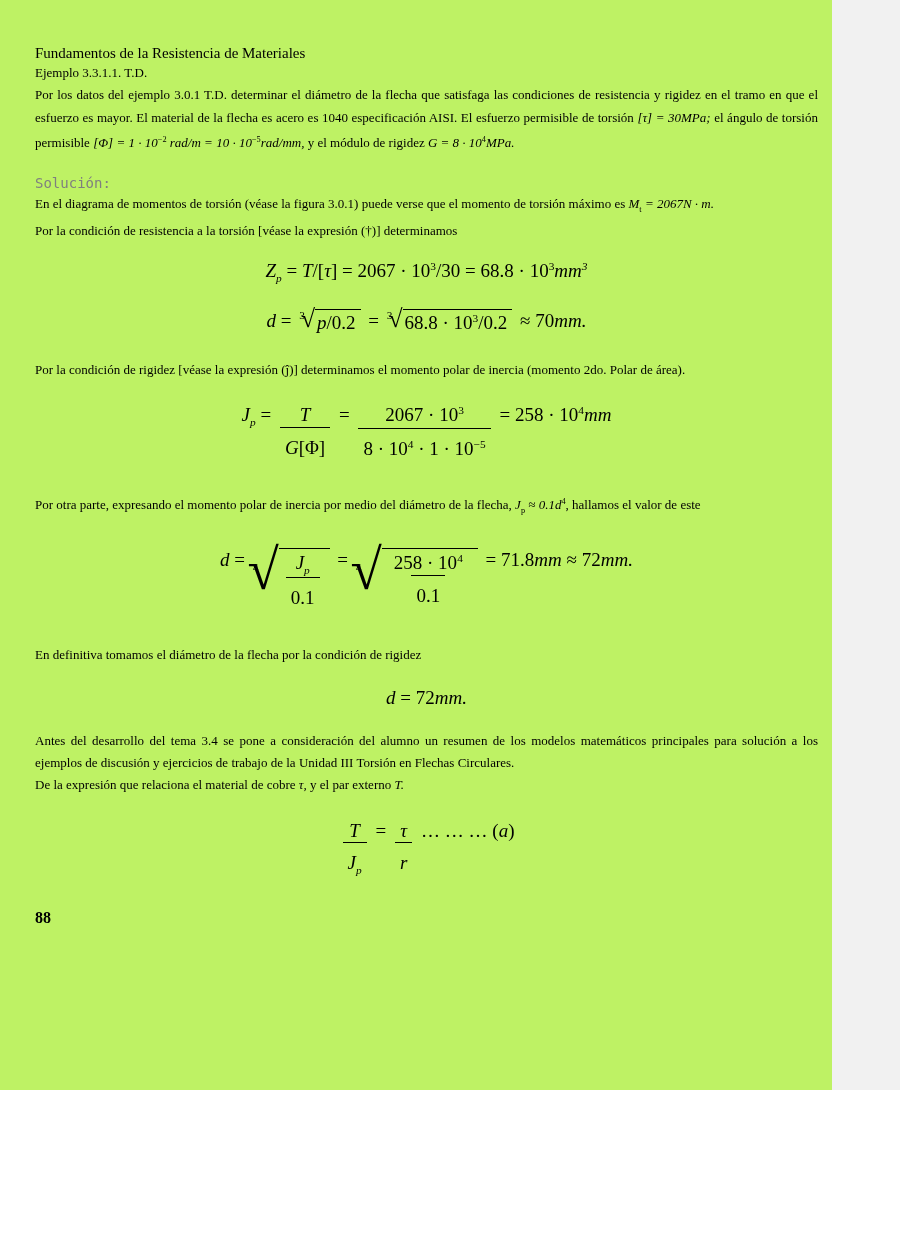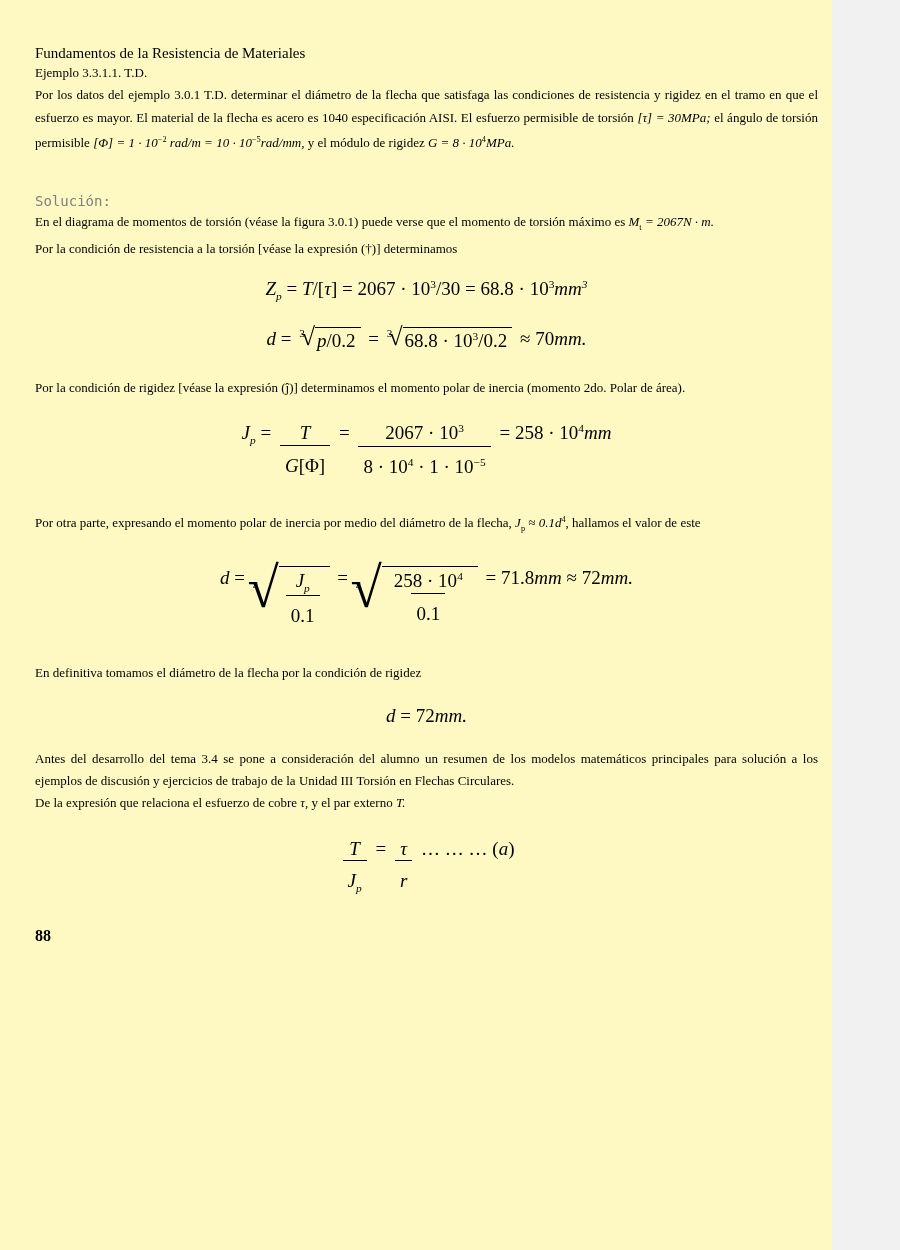--- a/index.html
+++ b/index.html
@@ -1,17 +1,17 @@
 <!DOCTYPE html>
 <html><head>
 <meta charset="utf-8">
 <style>
   html,body { margin:0; padding:0; background:#ffffff; }
   .page {
-    position:relative; width:900px; height:1250px; background:#fef9c3;
+    position:relative; width:900px; height:1090px; background:#bef264;
     font-family:"Liberation Serif","DejaVu Serif",serif; color:#000;
     overflow:hidden;
   }
   .gutter {
     position:absolute; top:0; right:0; width:68px; height:1250px;
     background:#f1f1f1;
   }
   .content {
     position:absolute; top:0; left:0; right:68px;
     padding:44px 14px 0 35px; box-sizing:border-box;
@@ -19,21 +19,21 @@
   .doc-header { margin:0; font-size:15px; line-height:18px; }
   .ex-title { margin:82px 0 0 0; font-size:16.5px; line-height:22.3px; }
   p.body { margin:0; font-size:13px; line-height:22.3px; text-align:justify; }
   .mt30 { margin-top:30px; }
   .mt26 { margin-top:26px; }
   .mt24 { margin-top:24px; }
   .mt28 { margin-top:28px; }
   i.m { font-style:italic; }
   p.body sup, p.body sub { font-size:64%; }
   .sol-label {
-    margin:38px 0 2px 0;
+    margin:20px 0 2px 0;
     font-family:"DejaVu Sans Mono","Liberation Mono",monospace;
     font-size:14px; color:#7f7f7f;
   }
   .formula {
     display:flex; justify-content:center; align-items:flex-start;
     font-size:19px; line-height:1.25;
   }
   .formula .tk { white-space:pre; }
   .formula i { font-style:italic; }
   .formula sup { font-size:60%; }
@@ -138,21 +138,21 @@
 
     <p class="body mt28">En definitiva tomamos el diámetro de la flecha por la condición de rigidez</p>
 
     <div class="formula f5">
       <span class="tk"><i>d</i><span> = 72</span><i>mm.</i></span>
     </div>
 
     <p class="body mt26">Antes del desarrollo del tema 3.4 se pone a consideración del alumno un resumen de los modelos matemáticos principales para solución a los ejemplos de discusión y ejercicios de trabajo de la Unidad III Torsión en Flechas Circulares.</p>
 
     <p class="body mt26">
-      <span>De la expresión que relaciona el esfuerzo de cobre </span><i class="m">τ,</i><span> y el par externo </span><i class="m">T.</i>
+      <span>De la expresión que relaciona el material de cobre </span><i class="m">τ,</i><span> y el par externo </span><i class="m">T.</i>
     </p>
 
     <div class="formula f6">
       <span class="frac">
           <span class="fnum"><i>T</i></span>
           <span class="fden"><i>J</i><sub><i>p</i></sub></span>
         </span>
       <span class="tk"><span> = </span></span>
       <span class="frac">
           <span class="fnum"><i>τ</i></span>

